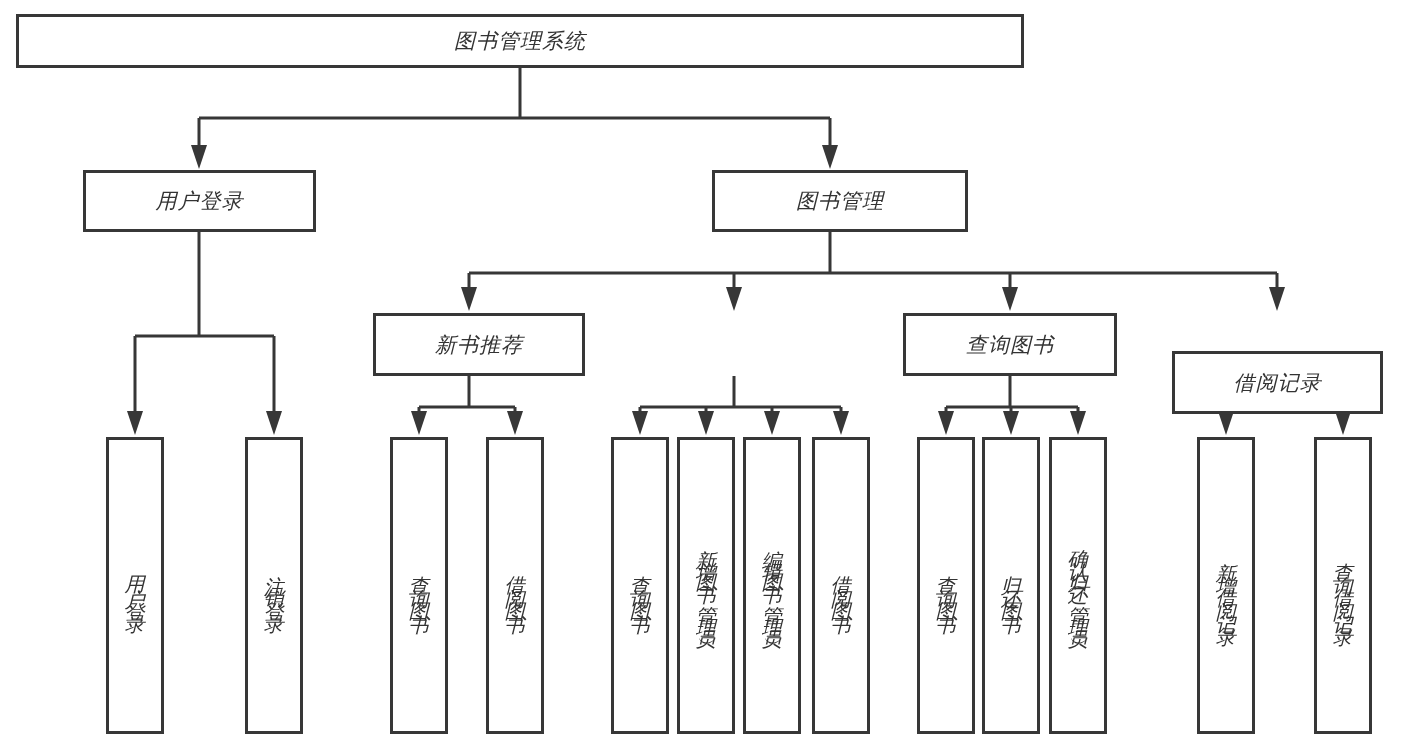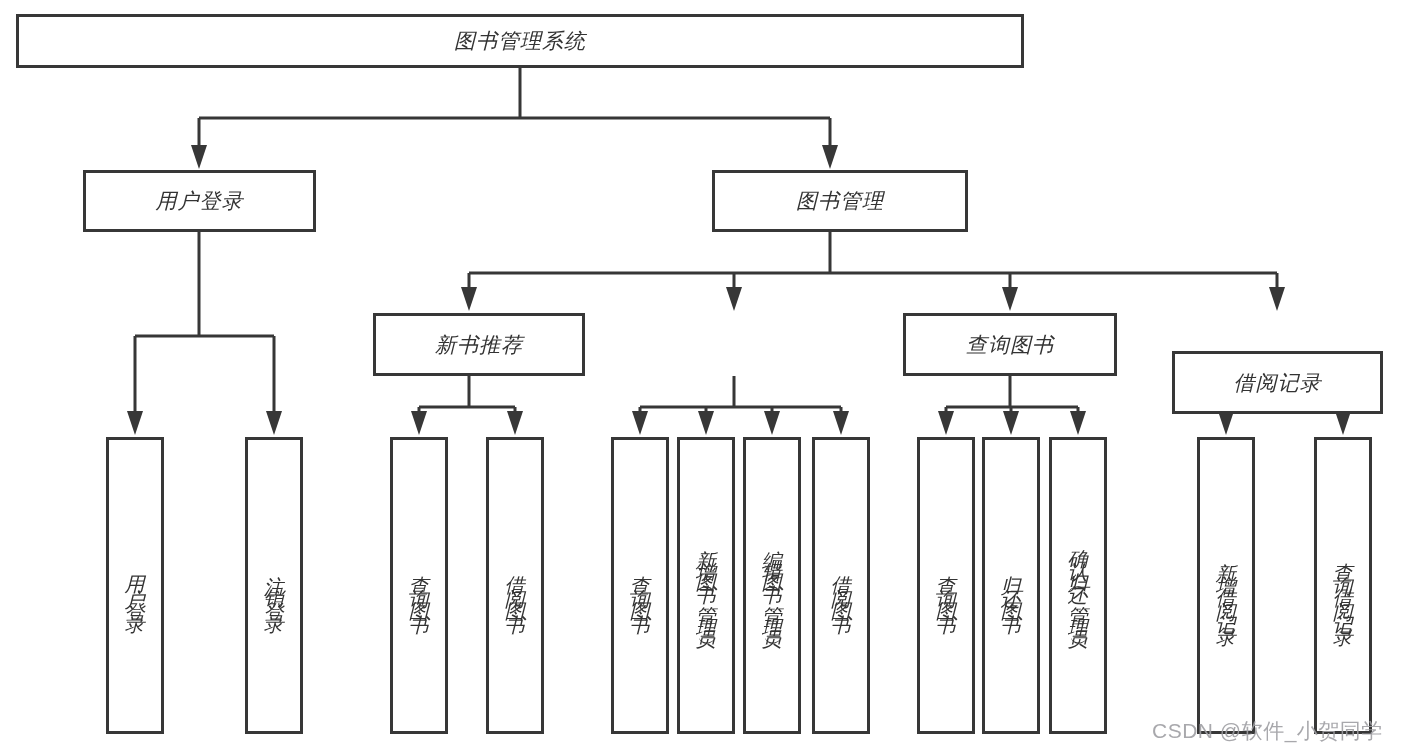--- a/index.html
+++ b/index.html
@@ -176,15 +176,14 @@
     <span class="vtext tight">确认归还（管理员）</span>
   </div>
 
   <div class="node leaf" style="left:1197px;">
     <span class="vtext">新增借阅记录</span>
   </div>
   <div class="node leaf" style="left:1314px;">
     <span class="vtext">查询借阅记录</span>
   </div>
 
-  <div class="watermark">CSDN @软件_小贺同学</div>
 
 </div>
 
 </body></html>

